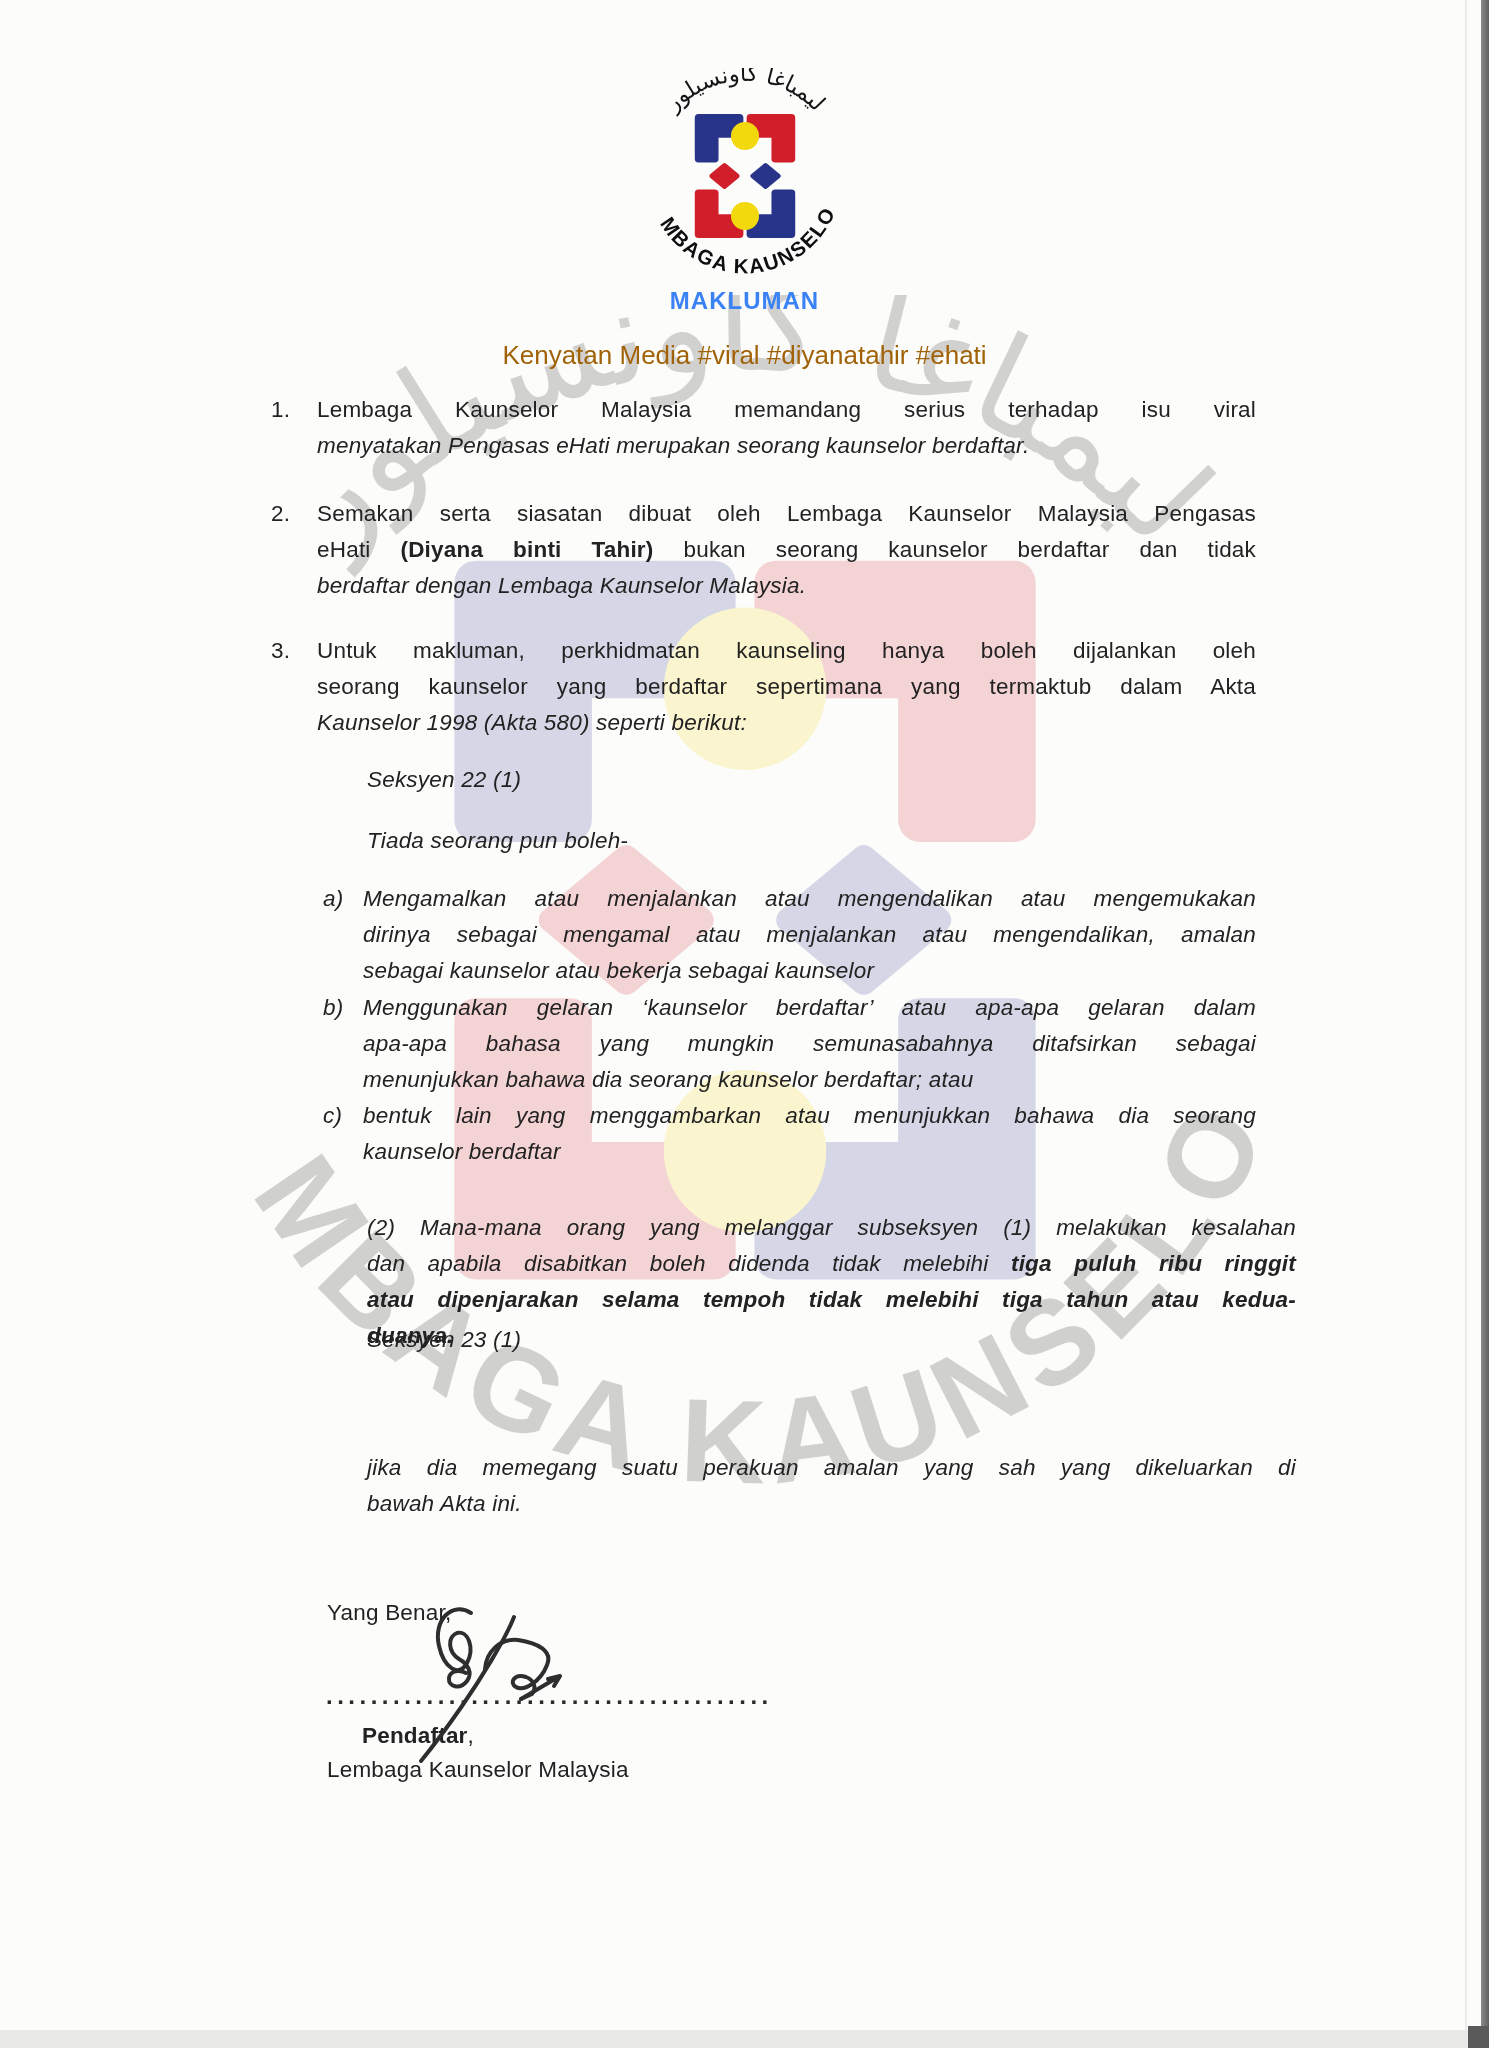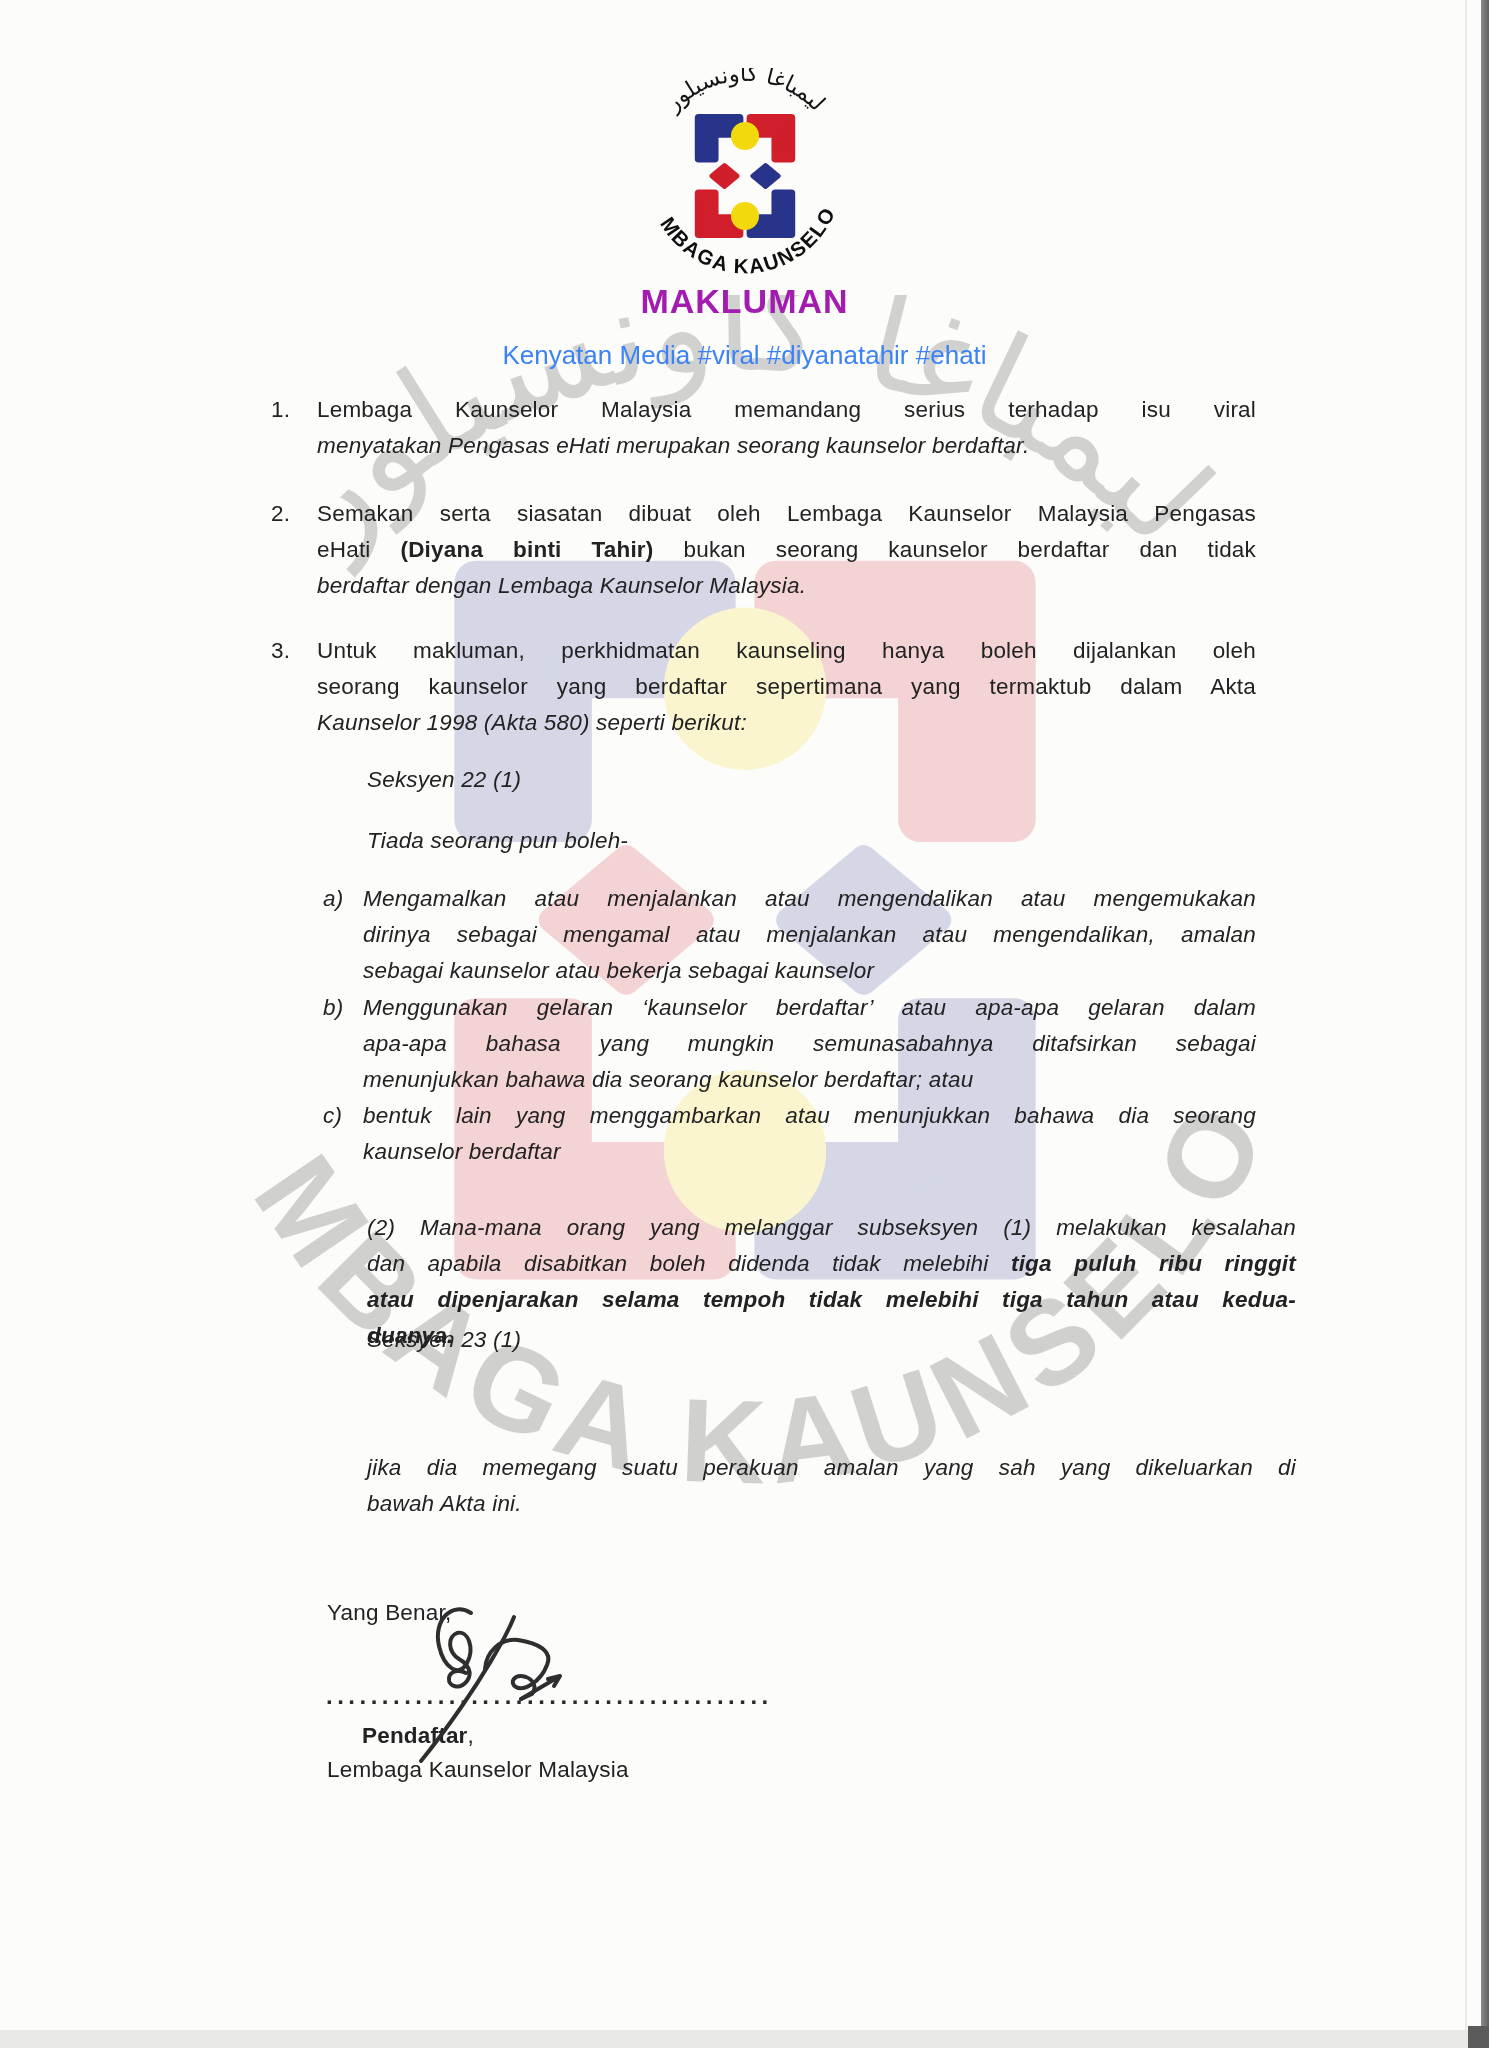--- a/index.html
+++ b/index.html
@@ -12,22 +12,22 @@
   .txt { font-size:22.5px; line-height:36px; letter-spacing:0.2px; }
   .it  { font-style:italic; }
   .b   { font-weight:bold; }
   .ln      { text-align:justify; text-align-last:justify; }
   .ln-last { text-align:left; text-align-last:left;font-style:italic; }
   .num-item    { left:317px; width:939px; }
   .num-item .num { position:absolute; left:-46px; top:0; }
   .letter-item { left:363px; width:893px; }
   .letter-item .letter { position:absolute; left:-40px; top:0; font-style:italic; }
   .para { left:327px; width:929px;margin-left:40px; }
-  #doc-title    { left:0; right:0; top:281px; text-align:center; font-size:34px; line-height:40px; font-weight:bold; letter-spacing:1px; color:#a21caf; }
-  #doc-subtitle { left:0; right:0; top:338px; text-align:center; font-size:26px; line-height:34px; color:#3b82f6; }
+  #doc-title    { left:0; right:0; top:281px; text-align:center; font-size:24px; line-height:40px; font-weight:bold; letter-spacing:1px; color:#3b82f6; }
+  #doc-subtitle { left:0; right:0; top:338px; text-align:center; font-size:26px; line-height:34px; color:#a16207; }
   #header-logo  { left:637px; top:68px; width:216px; height:216px; }
   #watermark    { left:120px; top:295px; width:1250px; height:1250px; opacity:0.18; pointer-events:none; }
   .logo-jawi { font-family:"DejaVu Sans", sans-serif; font-size:21px; fill:#141414; }
   .logo-arc  { font-family:"Liberation Sans", sans-serif; font-size:19px; font-weight:bold; letter-spacing:1.5px; fill:#0e0e0e; }
   #closing-block { left:327px; top:1595px; width:929px; }
   #dotted-line { left:326px; top:1684px; font-size:24px; font-weight:bold; letter-spacing:4.5px; line-height:24px; color:#2a2a2a; white-space:nowrap; }
   #signer-line { left:327px; top:1718px;margin-left:35px; }
   #org-line    { left:327px; top:1752px; }
   #signature-overlay { left:0; top:0; width:1489px; height:2048px; pointer-events:none; }
   

